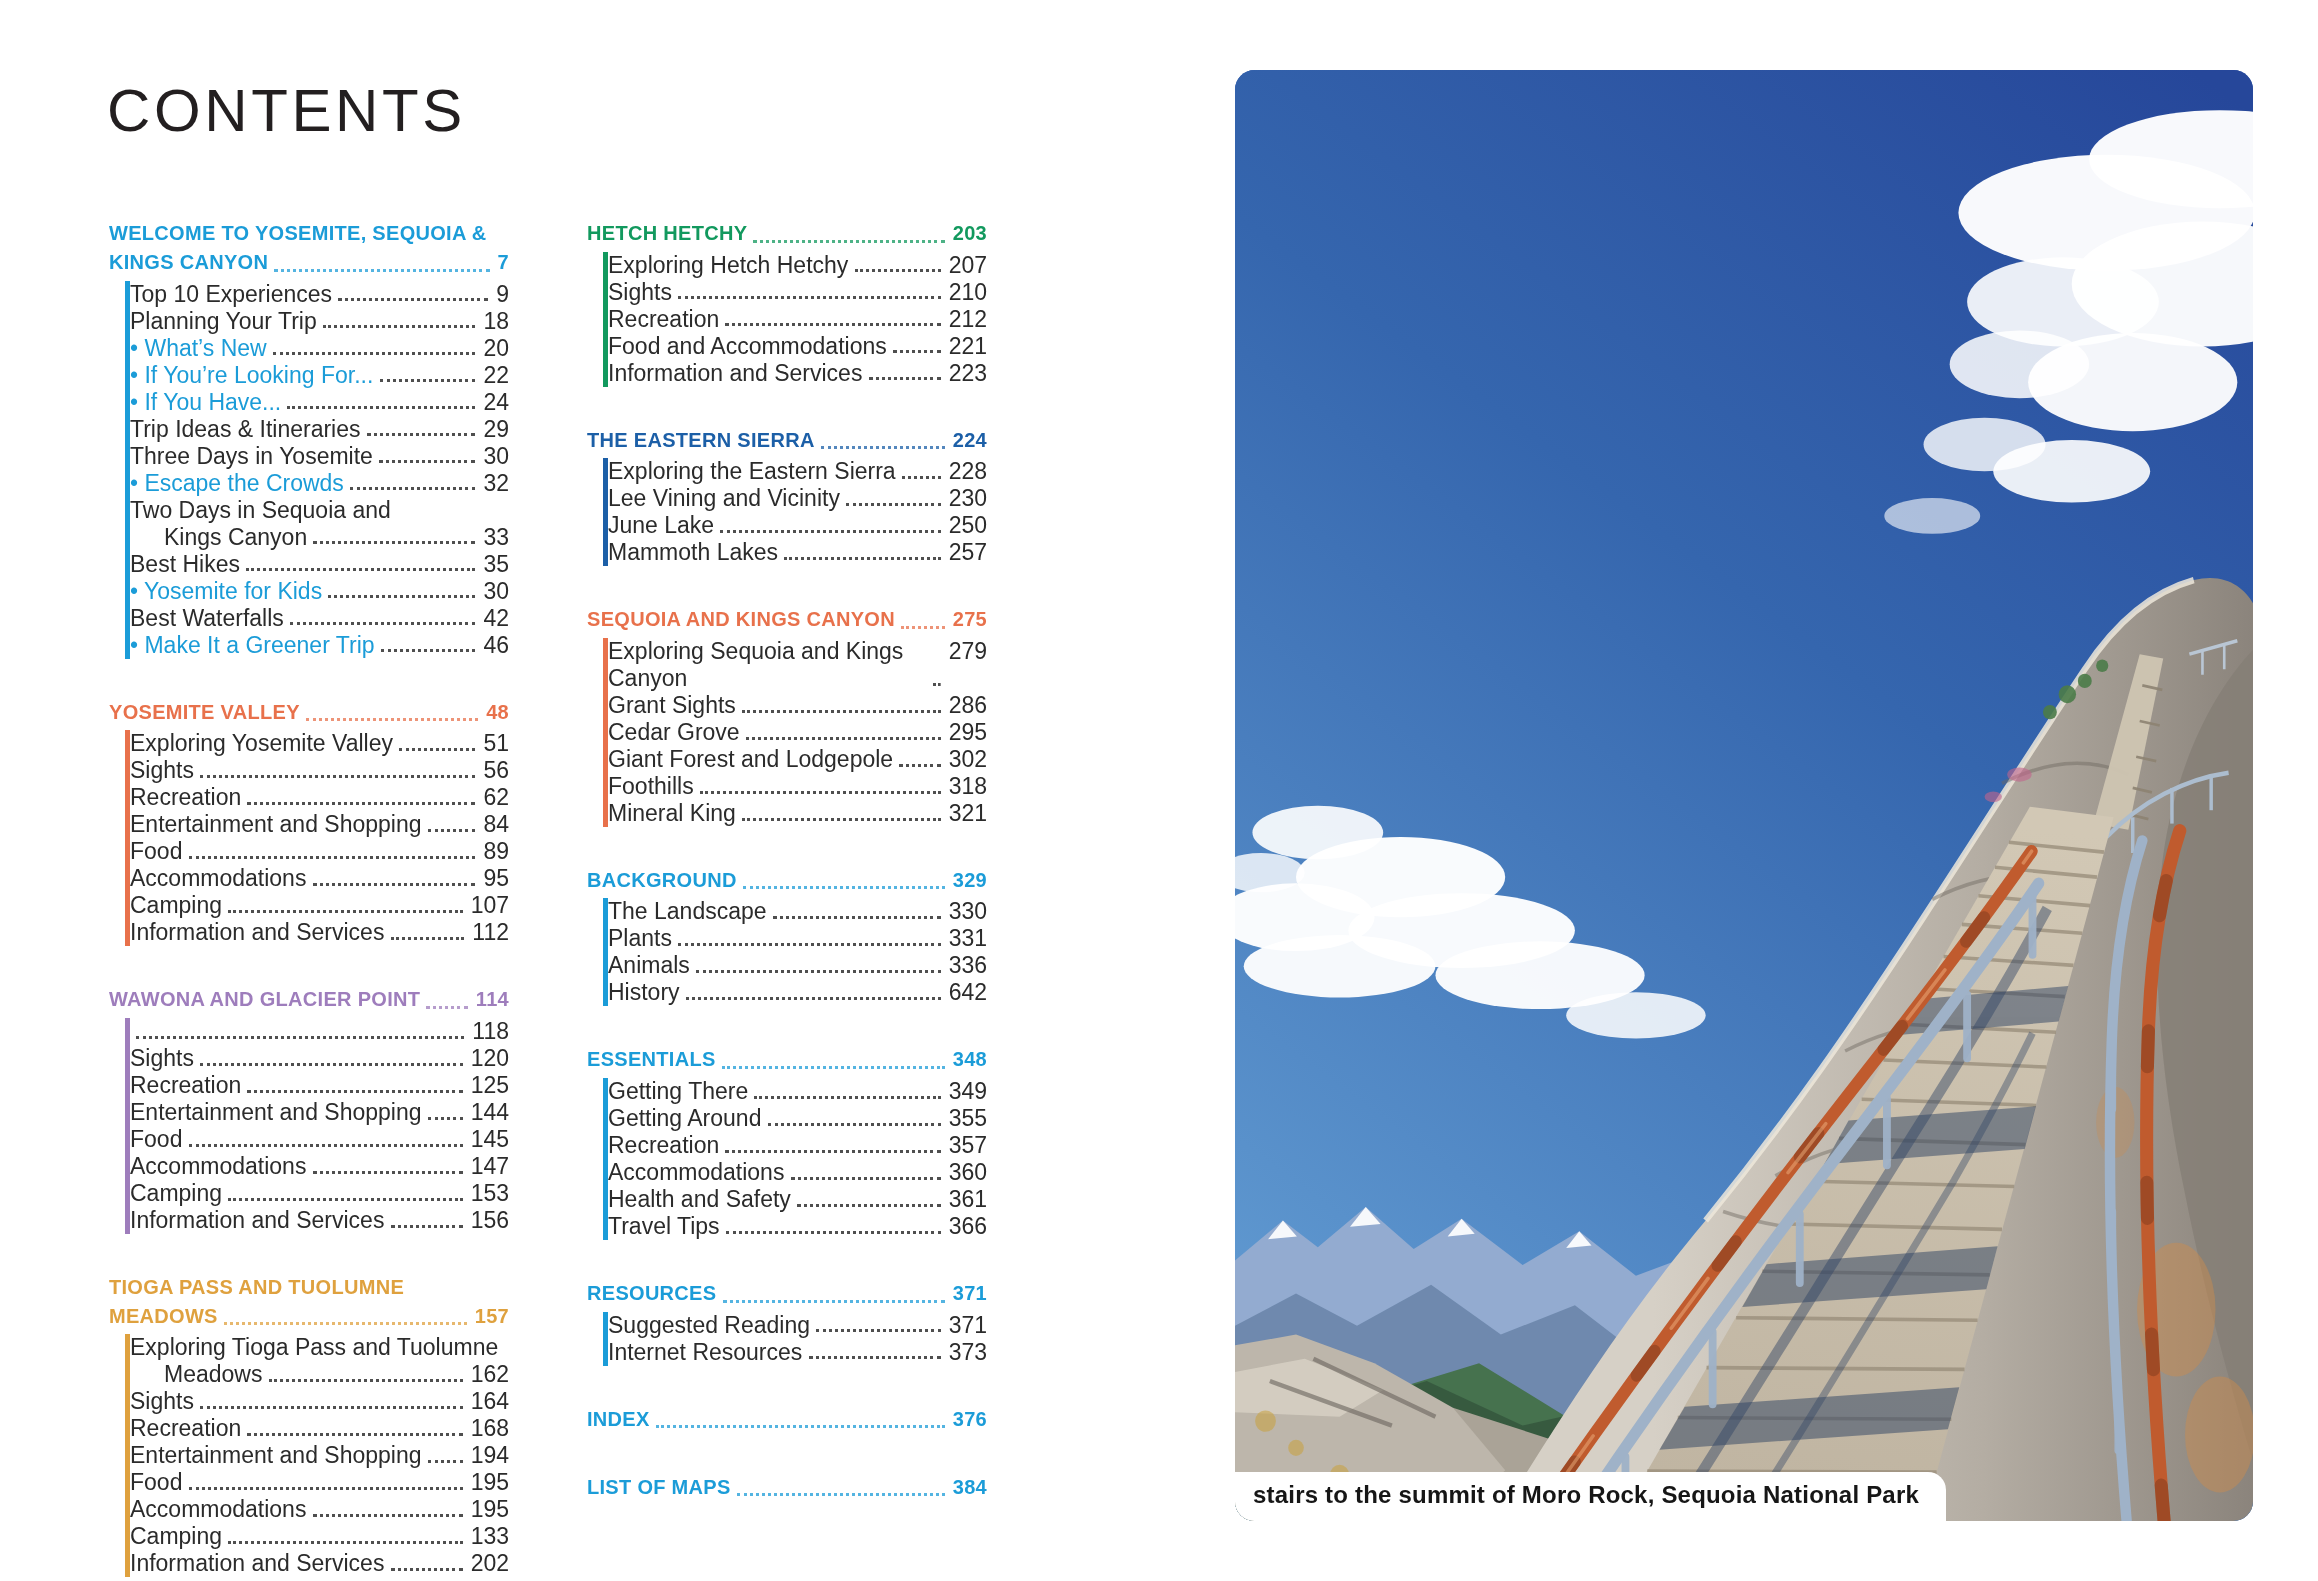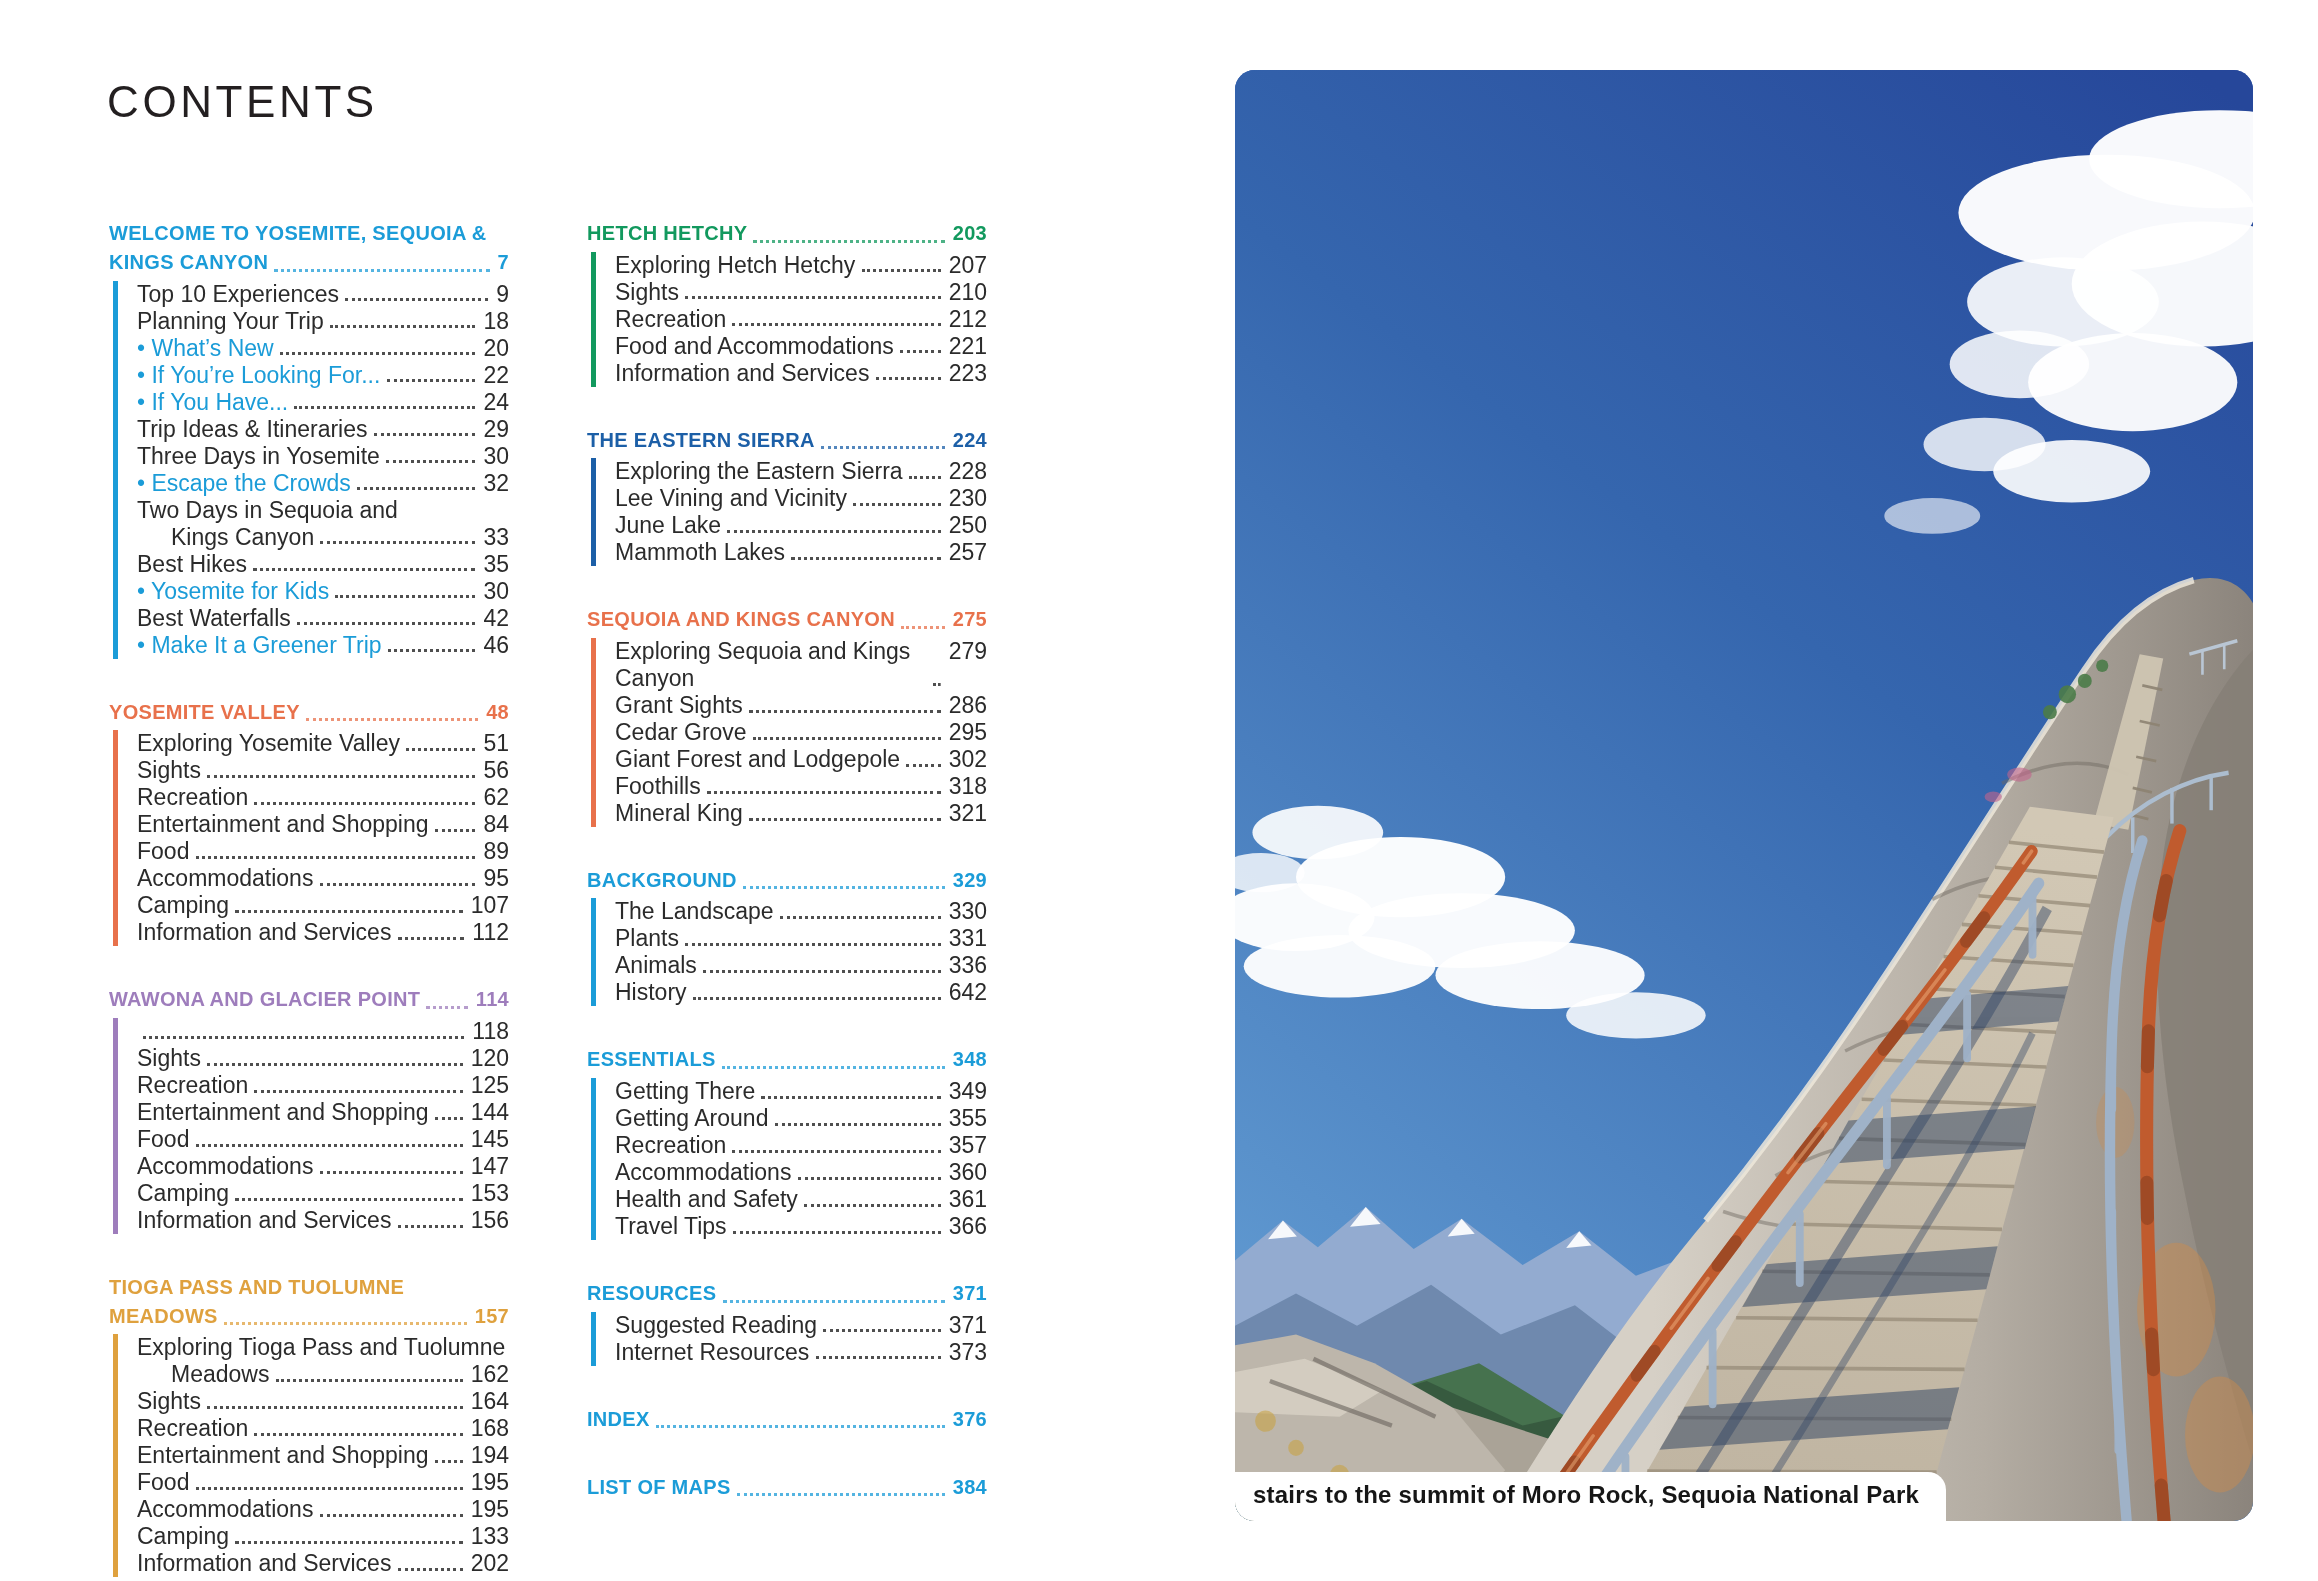--- a/index.html
+++ b/index.html
@@ -3,42 +3,42 @@
 <meta charset="utf-8">
 <style>
   html,body{margin:0;padding:0;background:#ffffff;}
   body{width:2319px;height:1581px;position:relative;overflow:hidden;
        font-family:"Liberation Sans", sans-serif;color:#2b2b2b;}
   .stage{position:absolute;inset:0;}
 
   
   .page-title{
     position:absolute;left:107px;top:78px;margin:0;
-    font-size:44px;font-weight:400;letter-spacing:3.6px;
+    font-size:60px;font-weight:400;letter-spacing:3.6px;
     color:#231f20;line-height:1.1;
   }
 
   
   .toc{position:absolute;left:109px;top:219px;display:flex;gap:78px;}
   .toc-column{width:400px;flex:0 0 400px;}
   .toc-section{margin:0 0 39px 0;}
   .sec-header{
     display:flex;font-weight:700;font-size:20px;line-height:29px;
     color:var(--sec,#1b9cd8);letter-spacing:0.3px;
   }
   .sec-title{white-space:pre;}
   .sec-page{font-weight:700;padding-left:1.8px;}
   .leader{flex:1 1 auto;min-width:19.6px;position:relative;}
   .leader::after{
     content:"";position:absolute;left:6.2px;right:6.2px;bottom:5.4px;
     border-bottom:3.6px dotted currentColor;opacity:.75;
   }
   .entry-list{
     border-left:5.4px solid var(--sec,#1b9cd8);
-    padding-left:19px;margin-top:3.6px;margin-left:4px;
+    padding-left:0;margin-top:3.6px;margin-left:16px;
   }
   .entry-row{display:flex;font-size:23px;line-height:27px;color:var(--body_text,#2b2b2b);}
   .entry-leader::after{border-bottom:3px dotted #3c3c3c;opacity:.9;bottom:6.2px;}
   .entry-page{padding-left:1.8px;}
   .entry-row.bullet .entry-label{color:var(--blue,#1b9cd8);}
   .entry-row.indent .entry-label{padding-left:34px;}
 
   
   .photo{
     position:absolute;left:1235px;top:70px;width:1018px;height:1451px;

